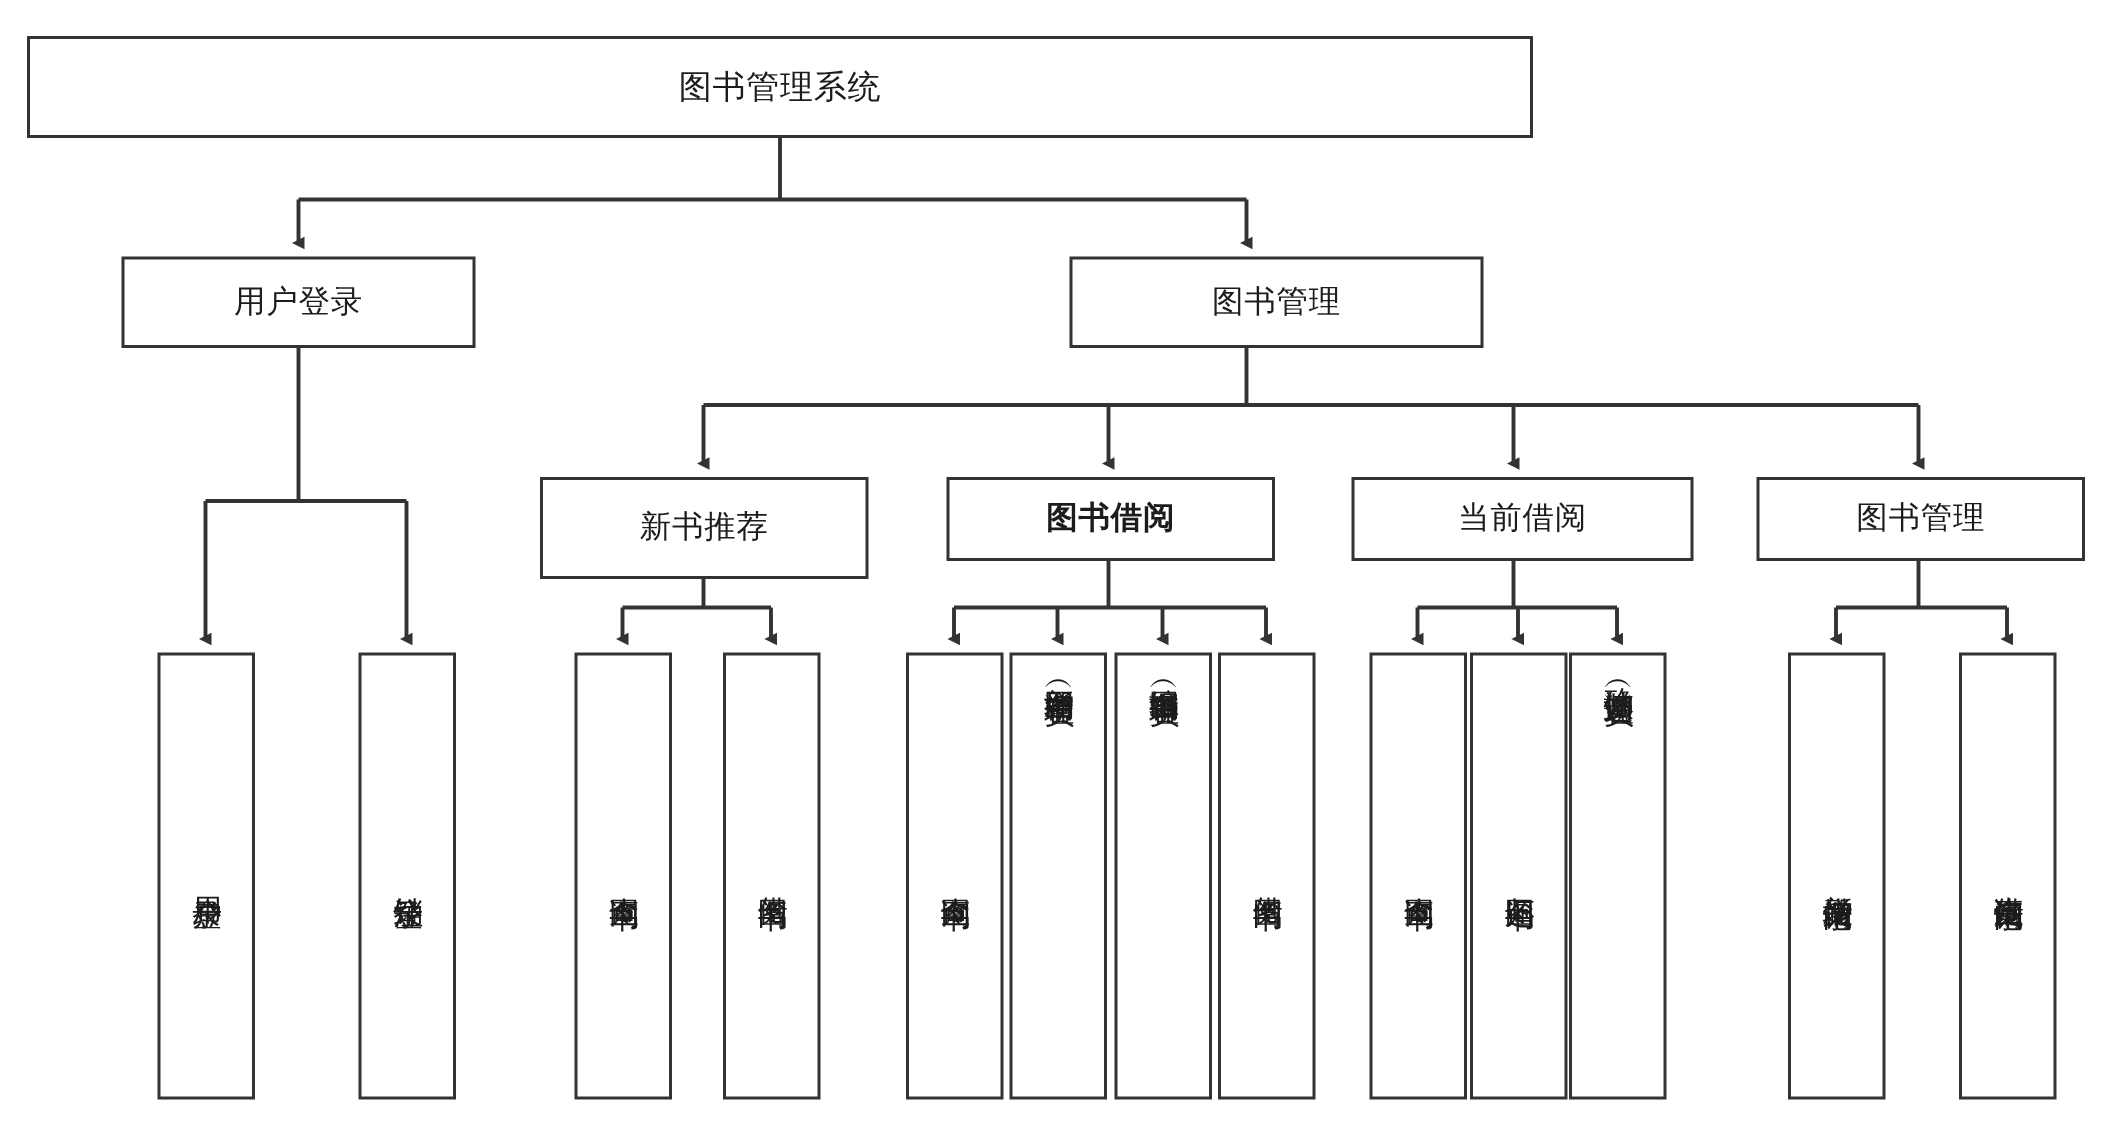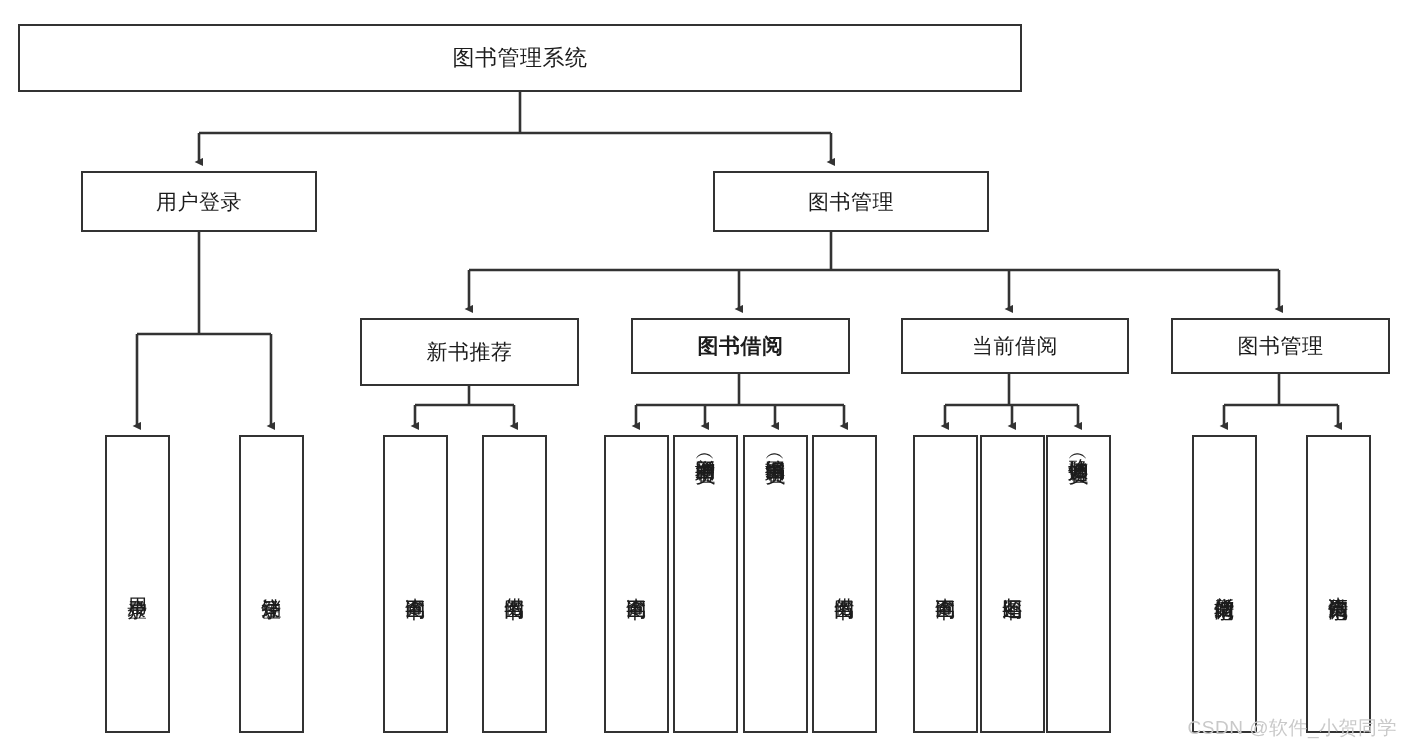--- a/index.html
+++ b/index.html
@@ -221,15 +221,14 @@
     <div class="leaf-inner">
       <span class="node-label">新增借阅记录</span>
     </div>
   </div>
   <div class="node leaf" style="left:1306px; top:435px; width:65px; height:298px;">
     <div class="leaf-inner">
       <span class="node-label">查询借阅记录</span>
     </div>
   </div>
 
-  <div id="watermark">CSDN @软件_小贺同学</div>
 
 </div>
 
 </body></html>

